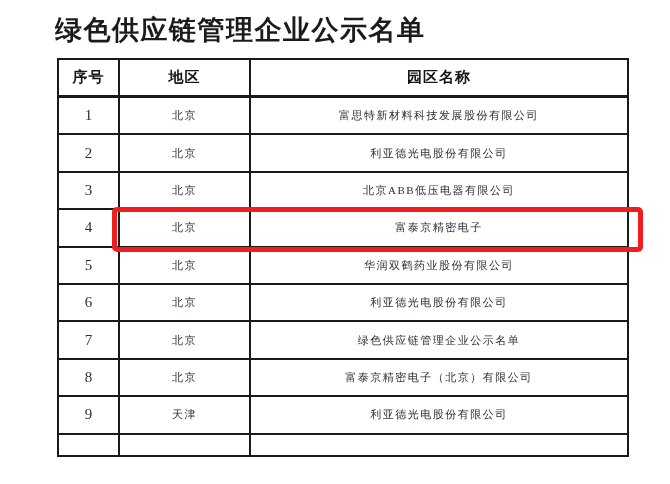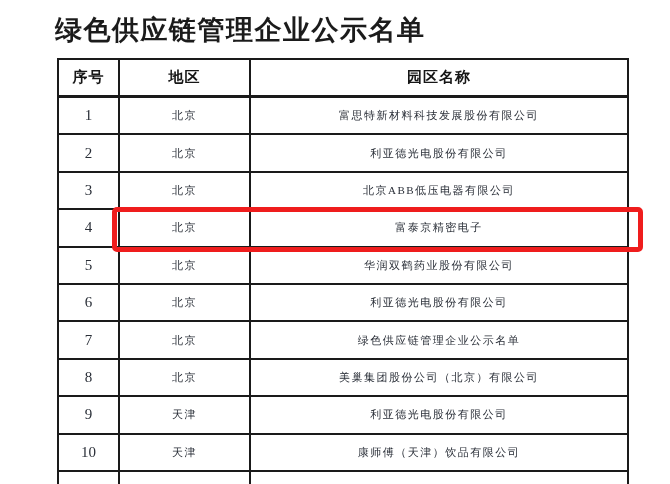--- a/index.html
+++ b/index.html
@@ -126,31 +126,26 @@
     <td>利亚德光电股份有限公司</td>
   </tr>
         <tr>
     <td class="num">7</td>
     <td>北京</td>
     <td>绿色供应链管理企业公示名单</td>
   </tr>
         <tr>
     <td class="num">8</td>
     <td>北京</td>
-    <td>美巢集团股份公司（北京）有限公司</td>
+    <td>富泰京精密电子（北京）有限公司</td>
   </tr>
         <tr>
     <td class="num">9</td>
     <td>天津</td>
     <td>利亚德光电股份有限公司</td>
-  </tr>
-        <tr>
-    <td class="num">10</td>
-    <td>天津</td>
-    <td>康师傅（天津）饮品有限公司</td>
   </tr>
         <tr class="stub-row">
           <td></td>
           <td></td>
           <td></td>
         </tr>
       </tbody>
   </table>
 
   <div class="highlight-box" style="border-color: rgb(239, 29, 29);"></div>

